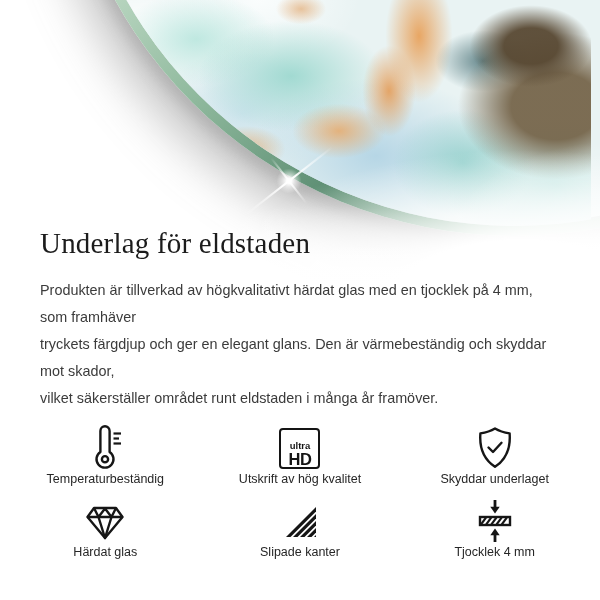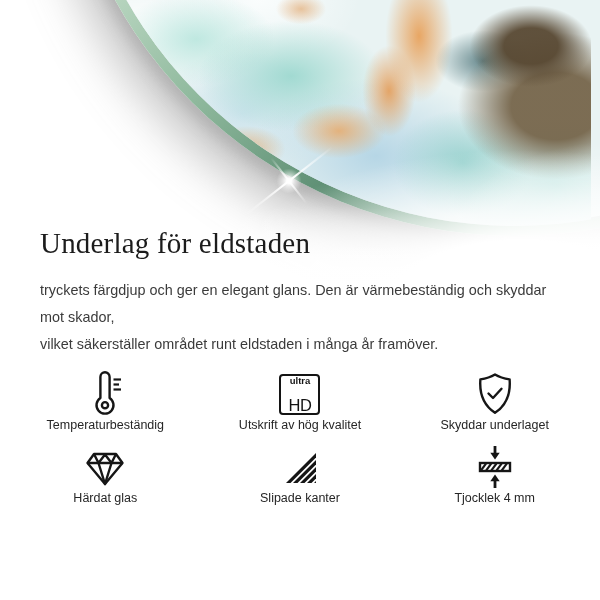--- a/index.html
+++ b/index.html
@@ -80,44 +80,45 @@
   
   .features{
     margin:12px 8px 0 8px;
     display:grid;grid-template-columns:repeat(3,1fr);row-gap:10px;
   }
   .feature{display:flex;flex-direction:column;align-items:center;}
   .icon-box{height:48px;display:flex;align-items:center;justify-content:center;}
   .feature .label{margin-top:0;font-size:12.5px;line-height:15px;color:#262626;}
   .hd-box{
     width:37px;height:37px;border:2.6px solid #141414;border-radius:4px;
-    display:flex;flex-direction:column;align-items:center;justify-content:space-between;
+    display:flex;flex-direction:column;align-items:center;justify-content:flex-end;
     color:#141414;
   }
   .hd-box .hd-top{font-size:9.5px;font-weight:bold;line-height:10px;letter-spacing:0;}
-  .hd-box .hd-bottom{font-size:16.5px;font-weight:normal;line-height:16px;letter-spacing:-.5px;}
+  .hd-box .hd-bottom{font-size:16.5px;font-weight:bold;line-height:16px;letter-spacing:-.5px;}
   svg.feat{display:block;}
 </style>
 </head>
 <body>
 
 <div class="hero">
   <div class="glass-outer">
     <div class="glass-inner">
       <div class="marble"></div>
     </div>
   </div>
   <div class="sparkle"></div>
   <div class="hero-fade"></div>
 </div>
 
 <main>
   <h1><span>Underlag för eldstaden</span><br></h1>
 
   <div class="desc">
+    <span>Produkten är tillverkad av högkvalitativt härdat glas med en tjocklek på 4 mm, som framhäver</span>
     <span>tryckets färgdjup och ger en elegant glans. Den är värmebeständig och skyddar mot skador,</span>
     <span>vilket säkerställer området runt eldstaden i många år framöver.</span>
   </div>
 
   <div class="features" id="features">
       <div class="feature">
         <div class="icon-box">
           <svg class="feat" width="48" height="48" viewBox="0 0 48 48">
        <path d="M26.3 28 V6.9 a4.6 4.6 0 0 0 -9.2 0 V28 a8.5 8.5 0 1 0 9.2 0 z" transform="translate(2.3,0)" fill="none" stroke="#161616" stroke-width="2.4" stroke-linejoin="round"></path>
        <circle cx="24" cy="35.2" r="3.1" fill="none" stroke="#161616" stroke-width="2.4"></circle>

